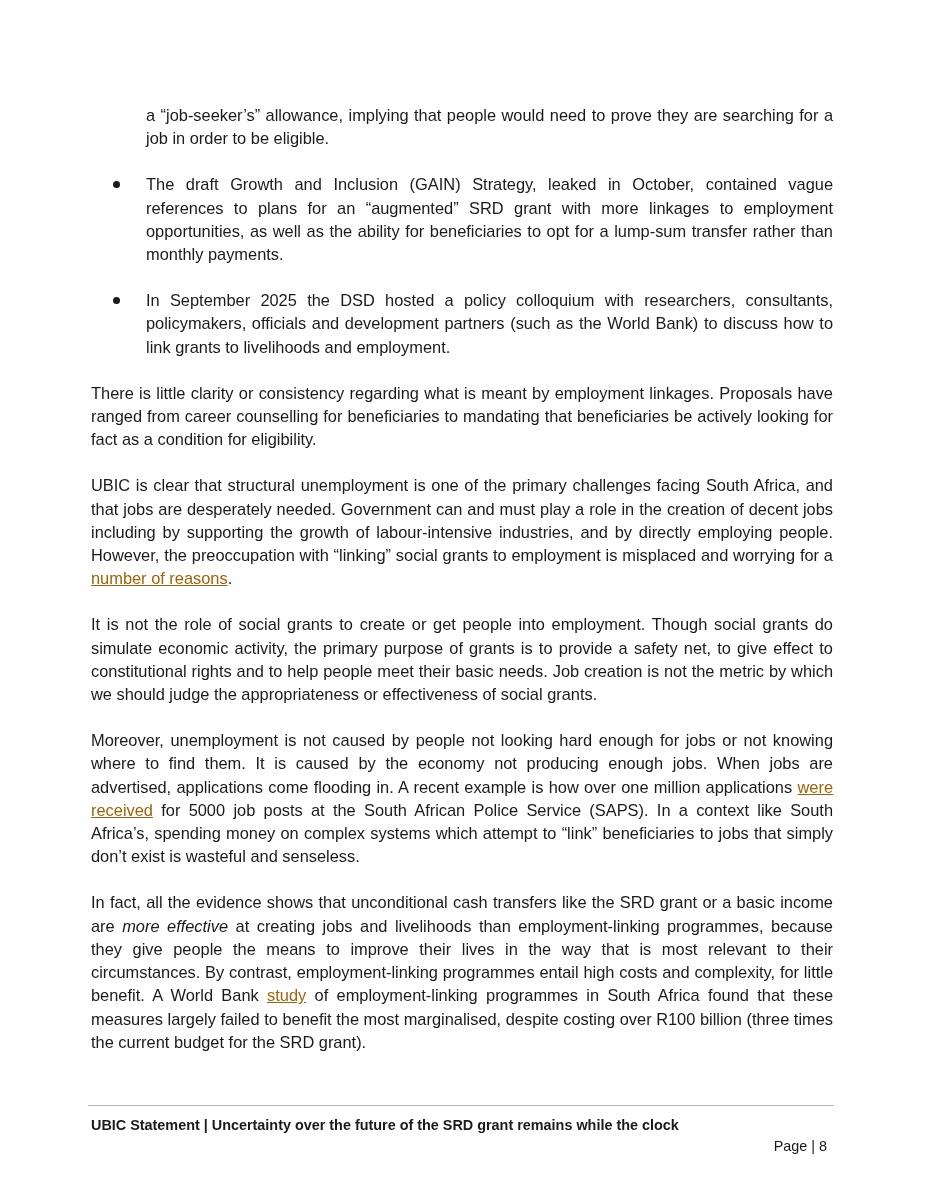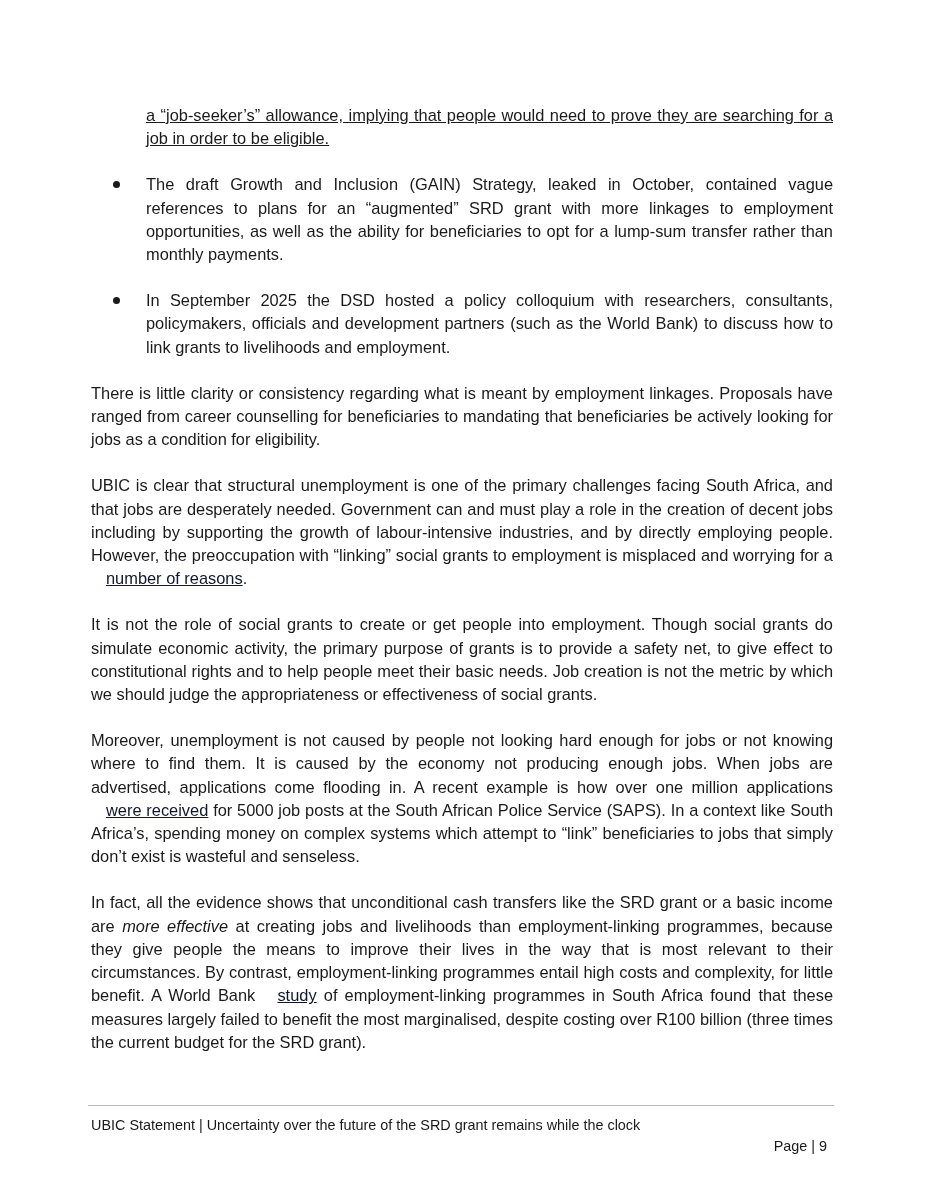--- a/index.html
+++ b/index.html
@@ -6,35 +6,35 @@
   body {
     width: 946px; height: 1200px; position: relative; overflow: hidden;
     font-family: "Liberation Sans", sans-serif; color: #1a1a1a;
   }
   .page { position: absolute; left: 0; top: 0; width: 946px; height: 1200px; background: #fff; }
   .content {
     position: absolute; left: 91px; top: 104px; width: 742px;
     font-size: 16.4px; line-height: 23.2px; text-align: justify;
   }
   .content p { margin: 0; }
-  .bullet-cont { padding-left: 55px; text-decoration: underline; }
+  .bullet-cont { padding-left: 55px; }
   .bullet-item { position: relative; padding-left: 55px; }
   .bullet-dot {
     position: absolute; left: 22px; top: 8px; width: 7px; height: 7px;
     border-radius: 50%; background: #1a1a1a;
   }
   .gap { height: 23px; }
-  a.link { color: #0f172a; text-decoration: underline; margin-left: 15px; }
+  a.link { color: #a16207; text-decoration: underline; }
   .footer-rule {
     position: absolute; left: 88px; top: 1105px; width: 746px; height: 0;
     border-top: 1.5px solid #b8b8b8;
   }
   .footer-text {
     position: absolute; left: 91px; top: 1116px; width: 660px;
-    font-size: 14.4px; line-height: 18.5px; color: #1a1a1a;
+    font-size: 14.4px; line-height: 18.5px; color: #1a1a1a; font-weight: bold;
   }
   .footer-page {
     position: absolute; right: 119px; top: 1137px;
     font-size: 14.4px; line-height: 18.5px; color: #1a1a1a;
   }
 </style>
 </head>
 <body>
 
 <div class="page">
@@ -48,33 +48,33 @@
       <p>The draft Growth and Inclusion (GAIN) Strategy, leaked in October, contained vague references to plans for an “augmented” SRD grant with more linkages to employment opportunities, as well as the ability for beneficiaries to opt for a lump-sum transfer rather than monthly payments.</p>
     </div>
     <div class="gap"></div>
 
     <div class="bullet-item">
       <span class="bullet-dot"></span>
       <p>In September 2025 the DSD hosted a policy colloquium with researchers, consultants, policymakers, officials and development partners (such as the World Bank) to discuss how to link grants to livelihoods and employment.</p>
     </div>
     <div class="gap"></div>
 
-    <p>There is little clarity or consistency regarding what is meant by employment linkages. Proposals have ranged from career counselling for beneficiaries to mandating that beneficiaries be actively looking for jobs as a condition for eligibility.</p>
+    <p>There is little clarity or consistency regarding what is meant by employment linkages. Proposals have ranged from career counselling for beneficiaries to mandating that beneficiaries be actively looking for fact as a condition for eligibility.</p>
     <div class="gap"></div>
 
     <p><span>UBIC is clear that structural unemployment is one of the primary challenges facing South Africa, and that jobs are desperately needed. Government can and must play a role in the creation of decent jobs including by supporting the growth of labour-intensive industries, and by directly employing people. However, the preoccupation with “linking” social grants to employment is misplaced and worrying for a </span><a class="link" href="#">number of reasons</a><span>.</span></p>
     <div class="gap"></div>
 
     <p>It is not the role of social grants to create or get people into employment. Though social grants do simulate economic activity, the primary purpose of grants is to provide a safety net, to give effect to constitutional rights and to help people meet their basic needs. Job creation is not the metric by which we should judge the appropriateness or effectiveness of social grants.</p>
     <div class="gap"></div>
 
     <p><span>Moreover, unemployment is not caused by people not looking hard enough for jobs or not knowing where to find them. It is caused by the economy not producing enough jobs. When jobs are advertised, applications come flooding in. A recent example is how over one million applications </span><a class="link" href="#">were received</a><span> for 5000 job posts at the South African Police Service (SAPS). In a context like South Africa’s, spending money on complex systems which attempt to “link” beneficiaries to jobs that simply don’t exist is wasteful and senseless.</span></p>
     <div class="gap"></div>
 
     <p><span>In fact, all the evidence shows that unconditional cash transfers like the SRD grant or a basic income are </span><em>more effective</em><span> at creating jobs and livelihoods than employment-linking programmes, because they give people the means to improve their lives in the way that is most relevant to their circumstances. By contrast, employment-linking programmes entail high costs and complexity, for little benefit. A World Bank </span><a class="link" href="#">study</a><span> of employment-linking programmes in South Africa found that these measures largely failed to benefit the most marginalised, despite costing over R100 billion (three times the current budget for the SRD grant).</span></p>
   </div>
 
   <div class="footer-rule"></div>
   <div class="footer-text">
     <div>UBIC Statement | Uncertainty over the future of the SRD grant remains while the clock</div>
   </div>
-  <div class="footer-page">Page | 9</div>
+  <div class="footer-page">Page | 8</div>
 </div>
 
 </body></html>

